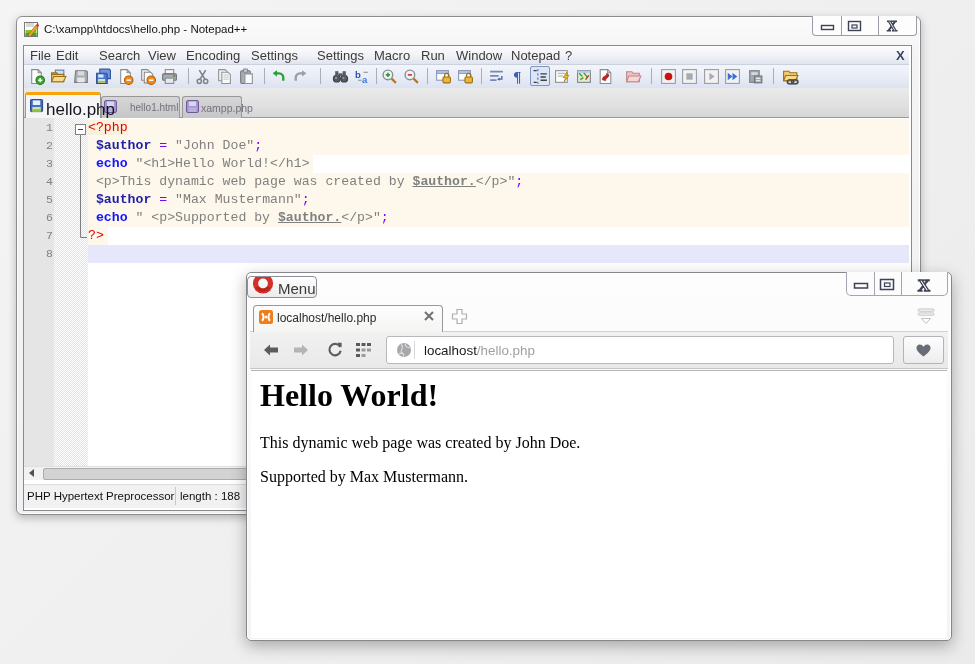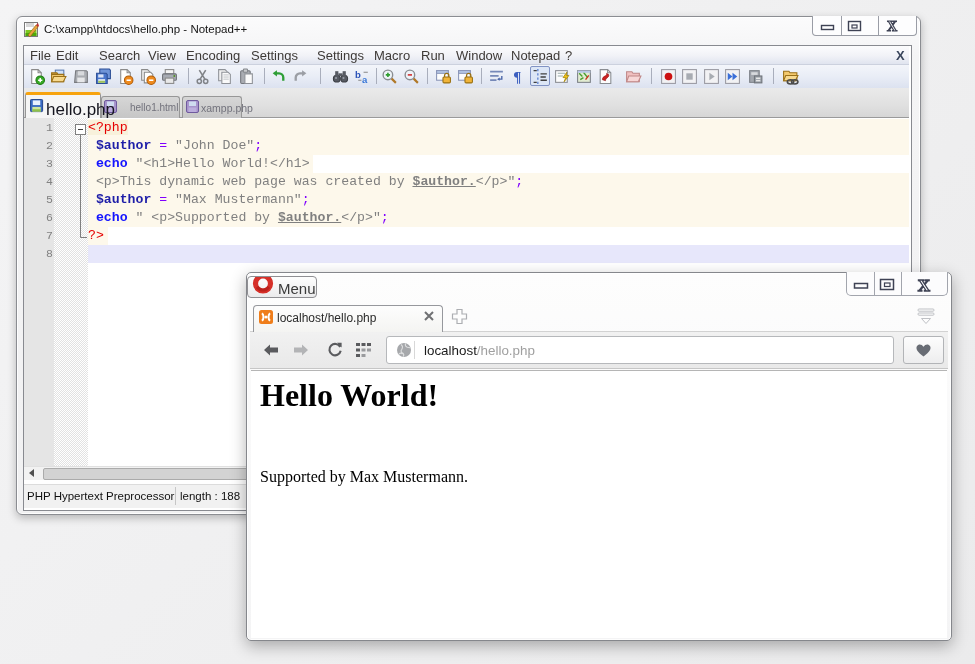--- a/index.html
+++ b/index.html
@@ -423,14 +423,15 @@
  <path d="M5 2.5 q2.5 2 0.8 4.8 q-1.8 2 0.8 3.8 q1.8 1 0.8 3.5 M9.5 1.5 q-0.8 2.8 1.8 3.8 l2.8 0.4 M3 12 q1.8-1.8 3.5 0" fill="none" stroke="#dddedf" stroke-width="1.1"></path>
 </svg>
 <div class="abs" style="left:414px;top:341px;width:1px;height:18px;background:#d8d8d8"></div>
 <div class="abs" style="left:424px;top:343px;font-size:13.4px;color:#1a1a1a">localhost<span style="color:#a0a0a0">/hello.php</span></div>
 <div class="abs" id="op-heart"></div>
 <svg class="abs" style="left:915px;top:342px" width="17" height="16" viewBox="0 0 17 16">
  <path d="M8.5 14.5 C2 10 0.5 6.5 2 4 C3.5 1.5 7 2 8.5 4.8 C10 2 13.5 1.5 15 4 C16.5 6.5 15 10 8.5 14.5 Z" fill="#686c74"></path>
 </svg>
 <div class="abs" id="op-content"></div>
 <div class="abs" id="h1t">Hello World!</div>
+<div class="abs" id="p1t">This dynamic web page was created by John Doe.</div>
 <div class="abs" id="p2t">Supported by Max Mustermann.</div>
 </div>
 
 </body></html>

